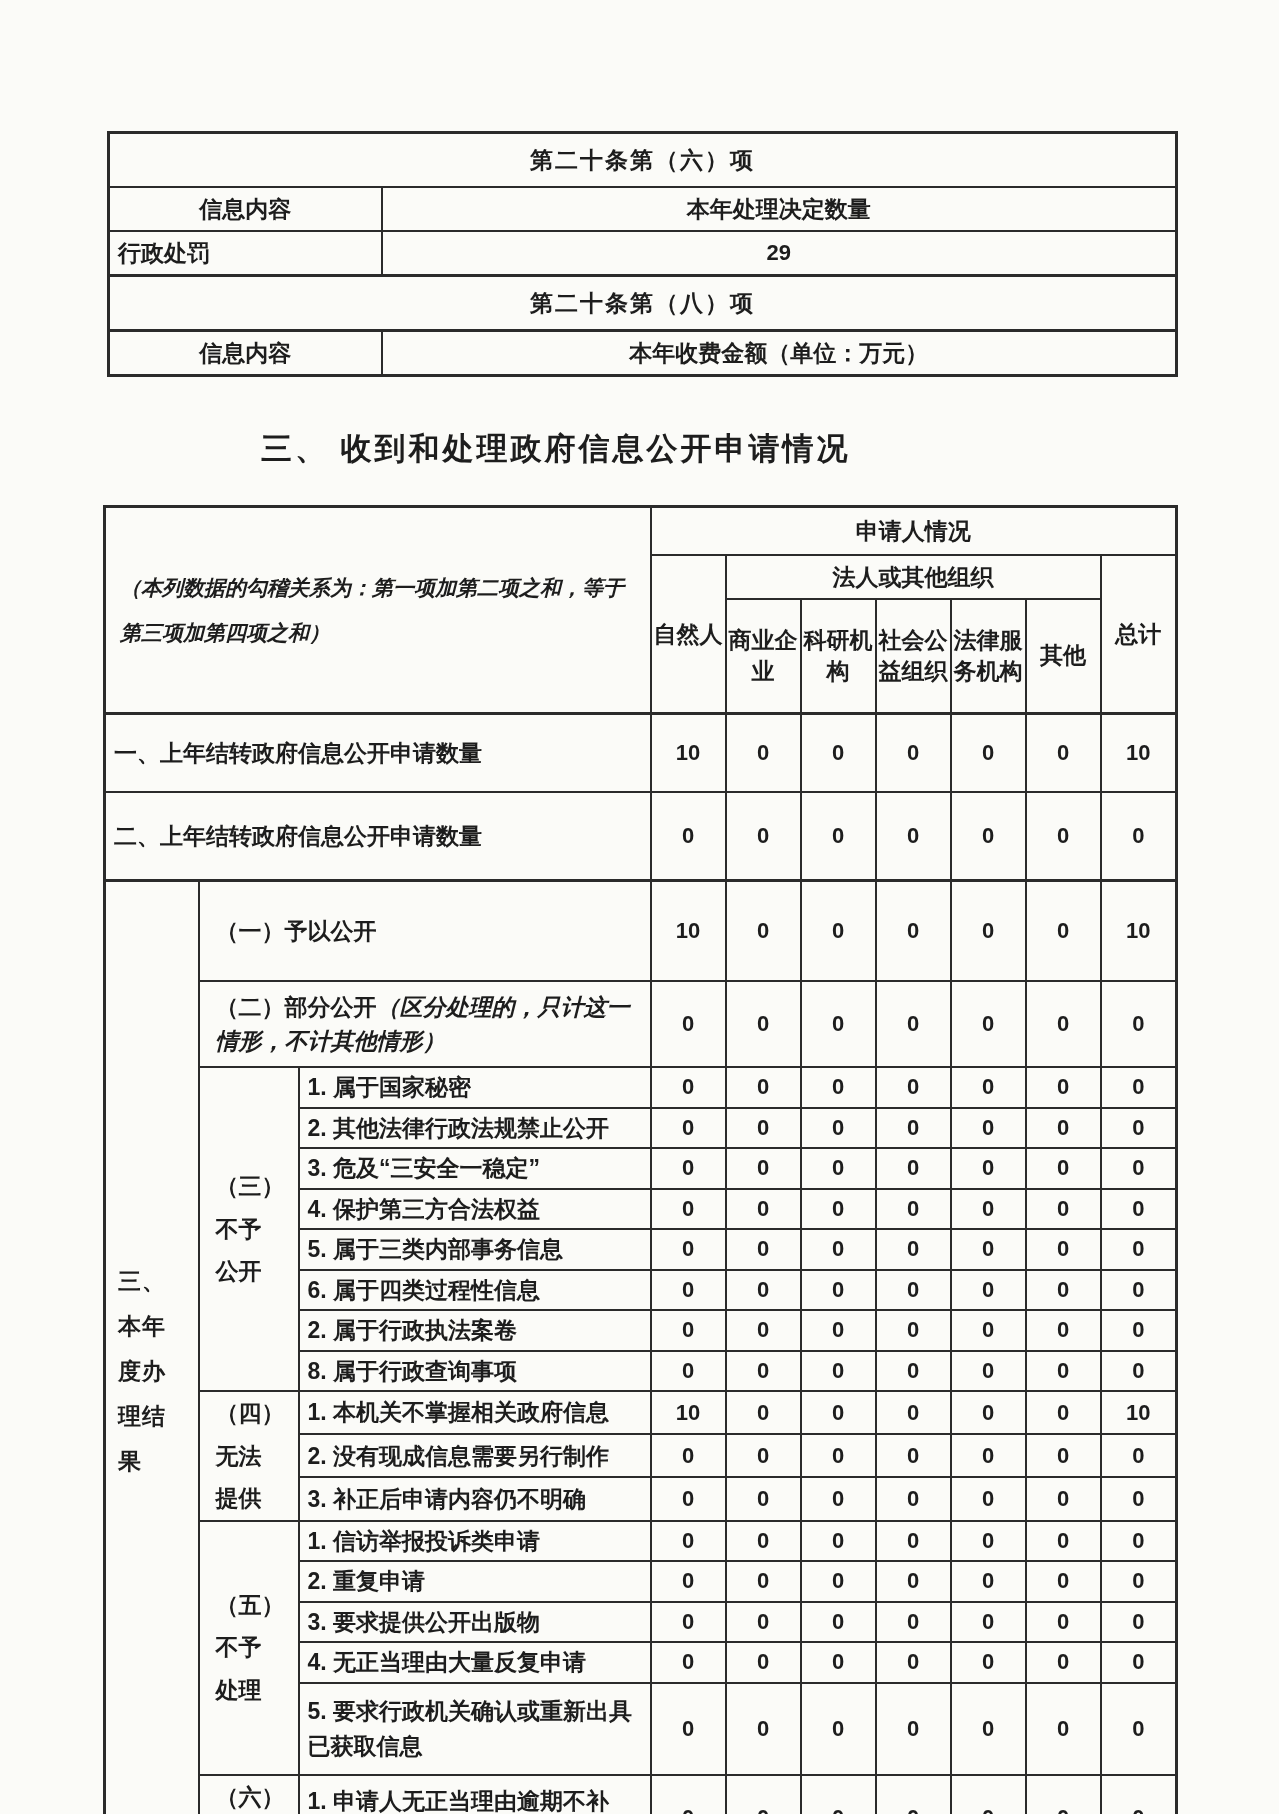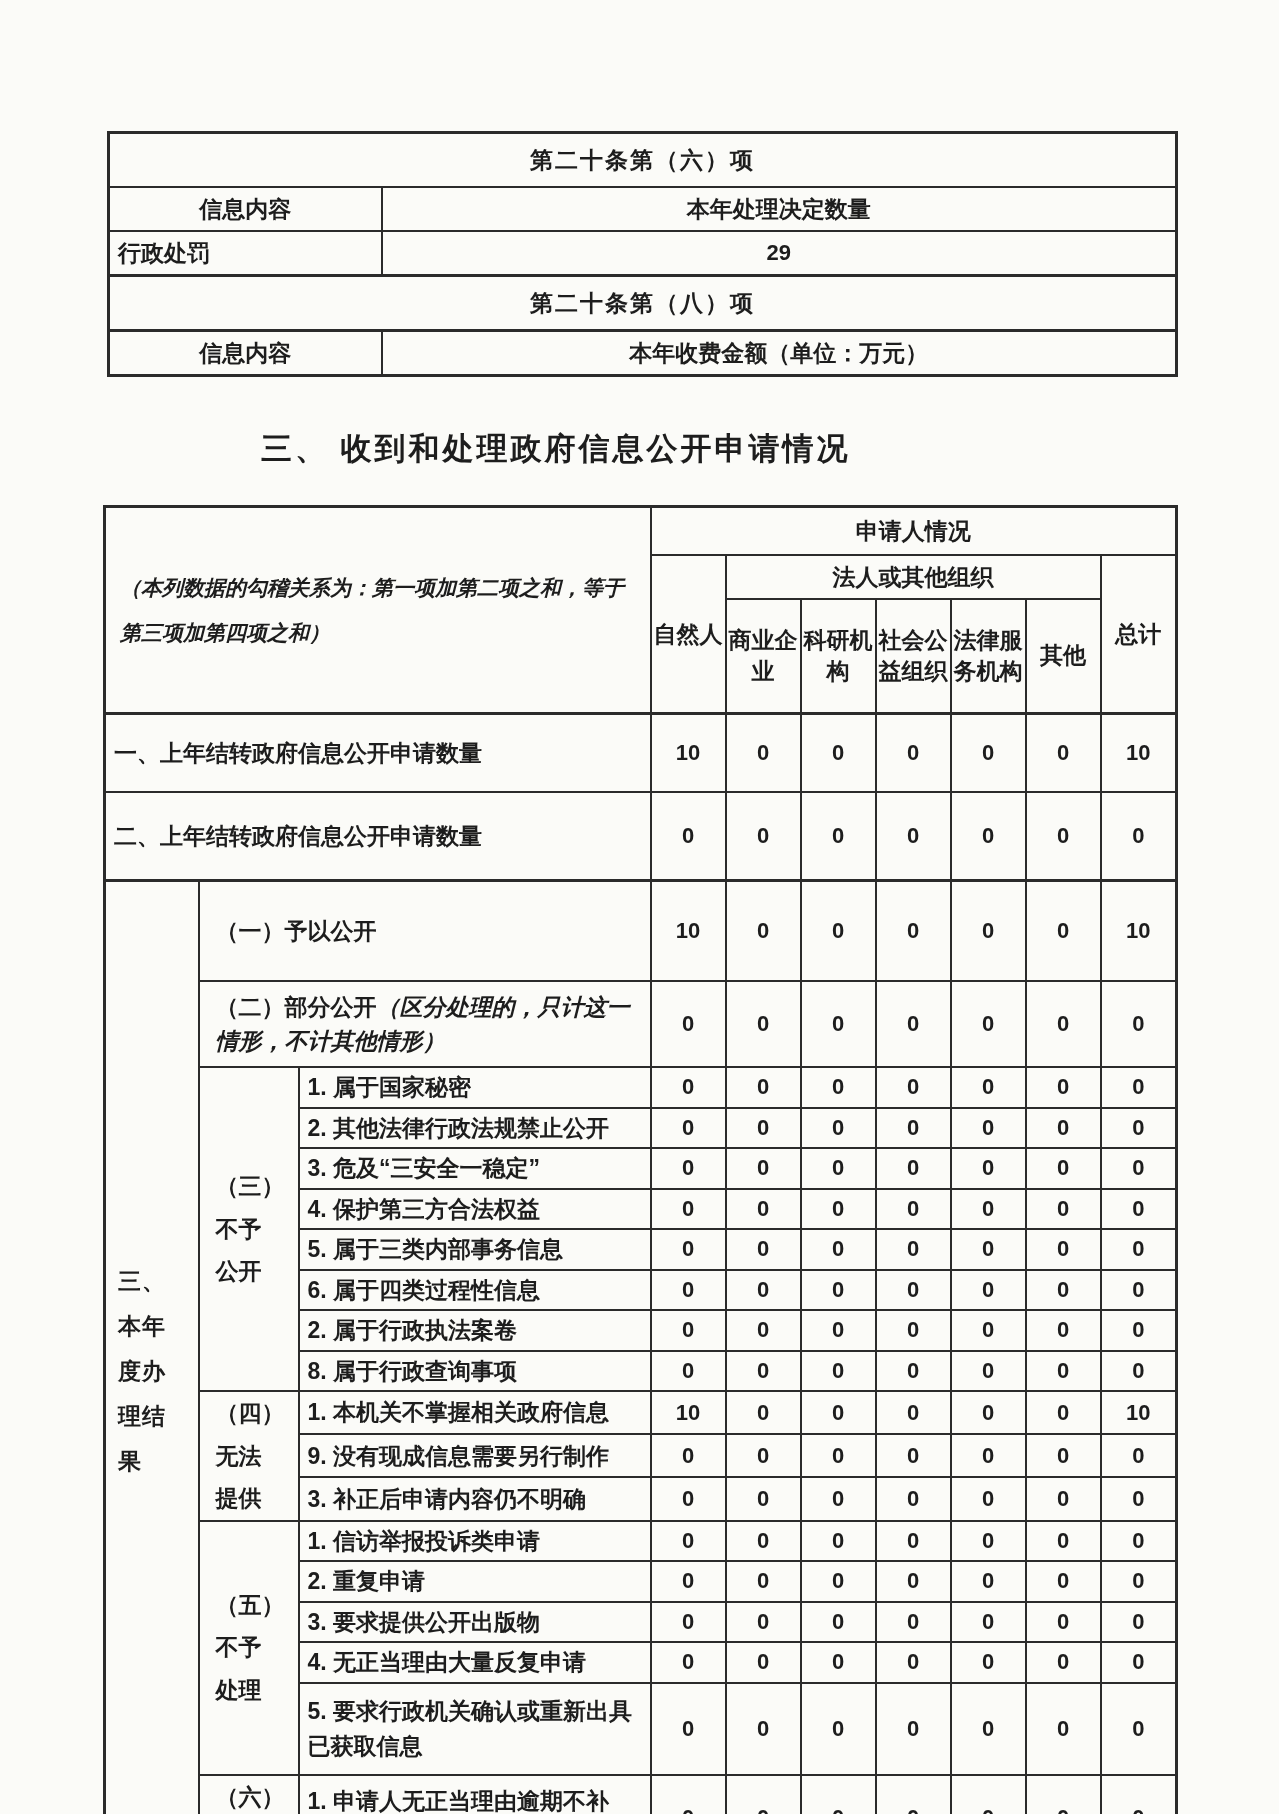--- a/index.html
+++ b/index.html
@@ -262,21 +262,21 @@
       <td class="lbl">1. 本机关不掌握相关政府信息</td>
     <td class="num">10</td>
           <td class="num">0</td>
           <td class="num">0</td>
           <td class="num">0</td>
           <td class="num">0</td>
           <td class="num">0</td>
           <td class="num">10</td>
         </tr>
     <tr class="r-item">
-          <td class="lbl">9. 没有现成信息需要另行制作</td>
+          <td class="lbl">2. 没有现成信息需要另行制作</td>
           <td class="num">0</td>
           <td class="num">0</td>
           <td class="num">0</td>
           <td class="num">0</td>
           <td class="num">0</td>
           <td class="num">0</td>
           <td class="num">0</td>
         </tr>
     <tr class="r-item">
           <td class="lbl">3. 补正后申请内容仍不明确</td>

